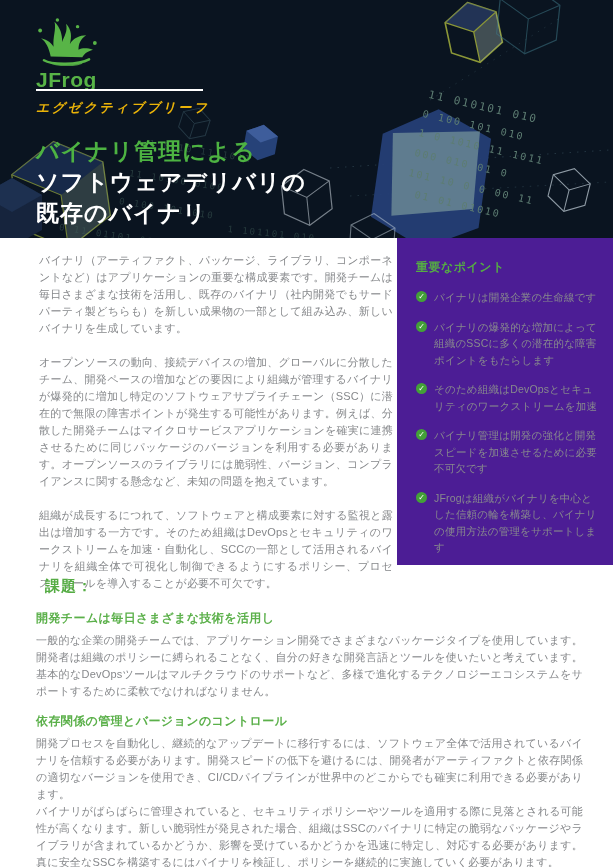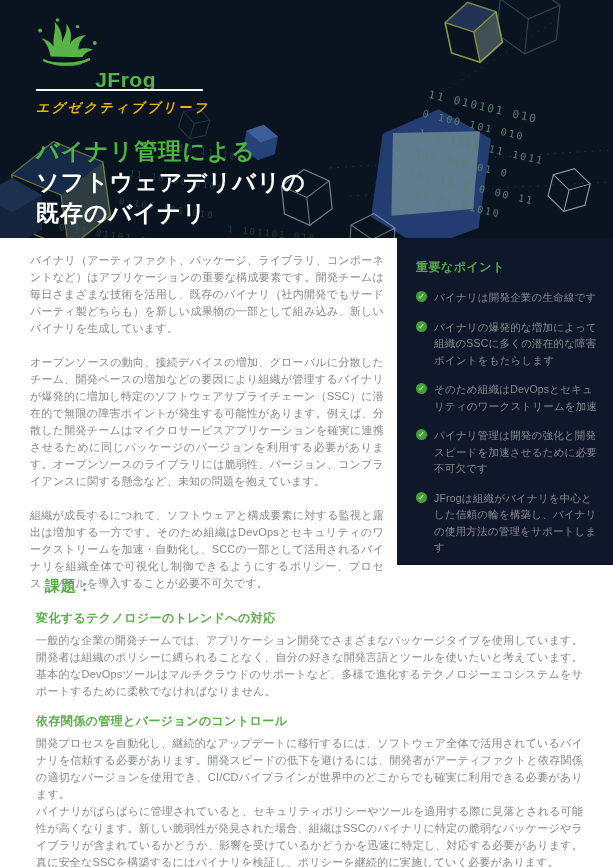--- a/index.html
+++ b/index.html
@@ -6,35 +6,35 @@
   .page{position:relative;width:613px;height:867px;margin:0 auto;background:#ffffff;overflow:hidden;}
 
   
   .hero{position:absolute;left:0;top:0;width:613px;height:238px;background:#0a1420;overflow:hidden;}
   .hero-decor{position:absolute;left:0;top:0;width:613px;height:238px;}
   .bin{position:absolute;font-family:"DejaVu Sans Mono","Liberation Mono",monospace;font-size:10px;
        letter-spacing:2px;color:#5d7d72;white-space:nowrap;transform-origin:left top;}
   .bin.dim{color:#3d5a55;opacity:.55;}
 
   .logo{position:absolute;left:36px;top:18px;width:120px;}
-  .logo-word{font-size:21px;font-weight:bold;color:#58b447;letter-spacing:.5px;margin-top:-2px;text-align:right;}
+  .logo-word{font-size:21px;font-weight:bold;color:#58b447;letter-spacing:.5px;margin-top:-2px;}
   .hero-rule{position:absolute;left:36px;top:89px;width:167px;height:2px;background:#ffffff;}
   .eyebrow{position:absolute;left:36px;top:99px;color:#eab308;font-size:13px;font-weight:bold;
            font-style:italic;letter-spacing:2.5px;}
   .hero-title{position:absolute;left:36px;top:136px;font-size:23px;line-height:31px;font-weight:bold;
               letter-spacing:1px;color:#ffffff;}
   .hero-title .t-green{color:#4db342;}
 
   
-  .main-col{position:absolute;left:30px;top:252px;width:354px;}
+  .main-col{position:absolute;left:39px;top:252px;width:354px;}
   .main-col p{margin:0 0 17px 0;font-size:11px;line-height:17px;color:#86888b;letter-spacing:.2px;
               text-align:justify;}
 
   
-  .sidebar{position:absolute;left:397px;top:238px;width:216px;height:327px;background:#0f172a;
+  .sidebar{position:absolute;left:397px;top:238px;width:216px;height:327px;background:#4c1d95;
            box-sizing:border-box;padding:21px 14px 0 19px;}
   .sidebar-heading{font-size:12px;font-weight:bold;color:#55ac44;margin:0 0 13px 0;letter-spacing:.5px;}
   .kp-item{display:flex;align-items:flex-start;margin-bottom:13px;}
   .kp-check{flex:0 0 auto;width:11px;height:11px;border-radius:50%;background:#43a038;color:#ffffff;
             font-size:8px;line-height:11px;text-align:center;margin:2px 7px 0 0;font-weight:bold;}
   .kp-text{font-size:10.5px;line-height:16.5px;color:#888a8d;letter-spacing:.2px;}
 
   
   .challenges{position:absolute;left:36px;top:577px;width:547px;}
   .ch-title{font-size:15px;font-weight:bold;color:#55ac44;margin:0 0 14px 0;letter-spacing:1px;padding-left:9px;}
@@ -179,21 +179,21 @@
     <div class="kp-item">
       <span class="kp-check">✓</span>
       <span class="kp-text">JFrogは組織がバイナリを中心とした信頼の輪を構築し、バイナリの使用方法の管理をサポートします</span>
     </div>
   </aside>
 
   <section class="challenges">
     <h2 class="ch-title">課題：</h2>
 
     <div>
-      <h3 class="ch-heading">変化するテクノロジーのトレンドへの対応</h3>
+      <h3 class="ch-heading">開発チームは毎日さまざまな技術を活用し</h3>
       <p class="ch-body">一般的な企業の開発チームでは、アプリケーション開発でさまざまなパッケージタイプを使用しています。開発者は組織のポリシーに縛られることなく、自分の好きな開発言語とツールを使いたいと考えています。基本的なDevOpsツールはマルチクラウドのサポートなど、多様で進化するテクノロジーエコシステムをサポートするために柔軟でなければなりません。</p>
     </div>
     <div>
       <h3 class="ch-heading">依存関係の管理とバージョンのコントロール</h3>
       <p class="ch-body">開発プロセスを自動化し、継続的なアップデートに移行するには、ソフトウェア全体で活用されているバイナリを信頼する必要があります。開発スピードの低下を避けるには、開発者がアーティファクトと依存関係の適切なバージョンを使用でき、CI/CDパイプラインが世界中のどこからでも確実に利用できる必要があります。</p>
     </div>
     <div>
       <p class="ch-body">バイナリがばらばらに管理されていると、セキュリティポリシーやツールを適用する際に見落とされる可能性が高くなります。新しい脆弱性が発見された場合、組織はSSCのバイナリに特定の脆弱なパッケージやライブラリが含まれているかどうか、影響を受けているかどうかを迅速に特定し、対応する必要があります。真に安全なSSCを構築するにはバイナリを検証し、ポリシーを継続的に実施していく必要があります。</p>
     </div>
   </section>

